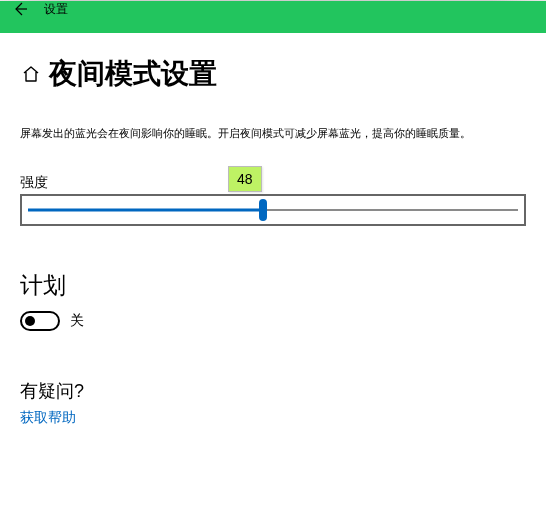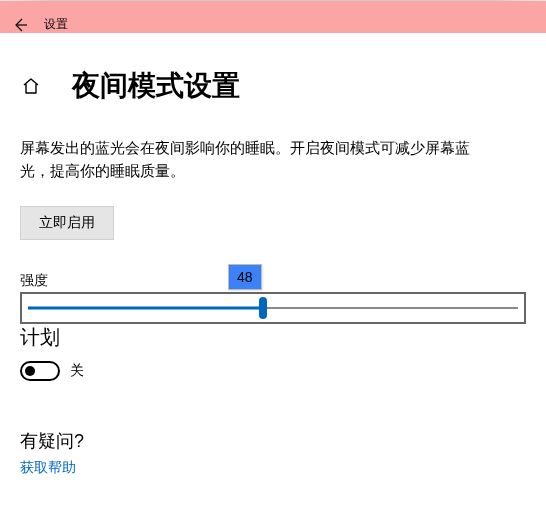--- a/index.html
+++ b/index.html
@@ -8,59 +8,59 @@
     background: #fff;
     width: 546px;
     height: 531px;
     overflow: hidden;
     color: #000;
   }
   .titlebar {
     height: 32px;
     border-bottom: none;
     display: flex;
-    align-items: flex-end;
+    align-items: flex-start;
     padding: 0 6px;
-    background: #fca5a5;
+    background: #22c55e;
     font-size: 12px;
   }
   .titlebar .back {
     width: 28px;
     display: flex;
     align-items: center;
     justify-content: center;
     cursor: pointer;
   }
   .titlebar .title {
     margin-left: 10px;
   }
   .content {
     padding: 18px 20px 0 20px;
   }
   .heading-row {
     display: flex;
     align-items: center;
-    gap: 30px;
-    margin-top: 16px;
+    gap: 7px;
+    margin-top: 4px;
   }
   .home-icon {
     display: flex;
     align-items: center;
     justify-content: center;
     width: 22px;
     height: 22px;
     cursor: pointer;
   }
   h1 {
     font-size: 28px;
     font-weight: 600;
   }
   .desc {
     margin-top: 32px;
-    font-size: 15px;
+    font-size: 11px;
     line-height: 1.5;
     max-width: 460px;
   }
   .button {
     display: inline-block;
     margin-top: 24px;
     background: #e5e5e5;
     border: 1px solid #d0d0d0;
     padding: 7px 18px;
     font-size: 14px;
@@ -68,21 +68,21 @@
     font-family: inherit;
   }
   .slider-area {
     margin-top: 14px;
     position: relative;
   }
   .slider-tooltip {
     position: absolute;
     left: 208px;
     top: -8px;
-    background: #3b82f6;
+    background: #bef264;
     border: 1px solid #bbb;
     padding: 4px 8px;
     font-size: 14px;
     box-shadow: 1px 1px 2px rgba(0,0,0,0.1);
   }
   .slider-label {
     font-size: 14px;
     margin-top: 32px;
   }
   .slider-box {
@@ -117,22 +117,23 @@
     position: absolute;
     left: 48%;
     top: 50%;
     width: 8px;
     height: 22px;
     background: #0067c0;
     border-radius: 4px;
     transform: translate(-50%, -50%);
   }
   h2 {
-    font-size: 20px;
+    font-size: 23px;
     font-weight: 400;
+    margin-top: 44px;
   }
   .sched-label {
     font-size: 14px;
     margin-top: 18px;
   }
   .toggle-row {
     display: flex;
     align-items: center;
     gap: 10px;
     margin-top: 10px;
@@ -192,21 +193,20 @@
     <div class="home-icon">
       <svg width="20" height="20" viewBox="0 0 20 20">
         <path d="M3 9 L10 3 L17 9 M5 8 V17 H15 V8" stroke="#000" stroke-width="1.4" fill="none" stroke-linejoin="round"></path>
       </svg>
     </div>
     <h1>夜间模式设置</h1>
   </div>
 
   <p class="desc">屏幕发出的蓝光会在夜间影响你的睡眠。开启夜间模式可减少屏幕蓝光，提高你的睡眠质量。</p>
 
-  <button class="button">立即启用</button>
 
   <div class="slider-area">
     <div class="slider-tooltip">48</div>
     <div class="slider-label">强度</div>
     <div class="slider-box">
       <div class="slider-track">
         <div class="track-bg"></div>
         <div class="track-fill"></div>
         <div class="thumb"></div>
       </div>

